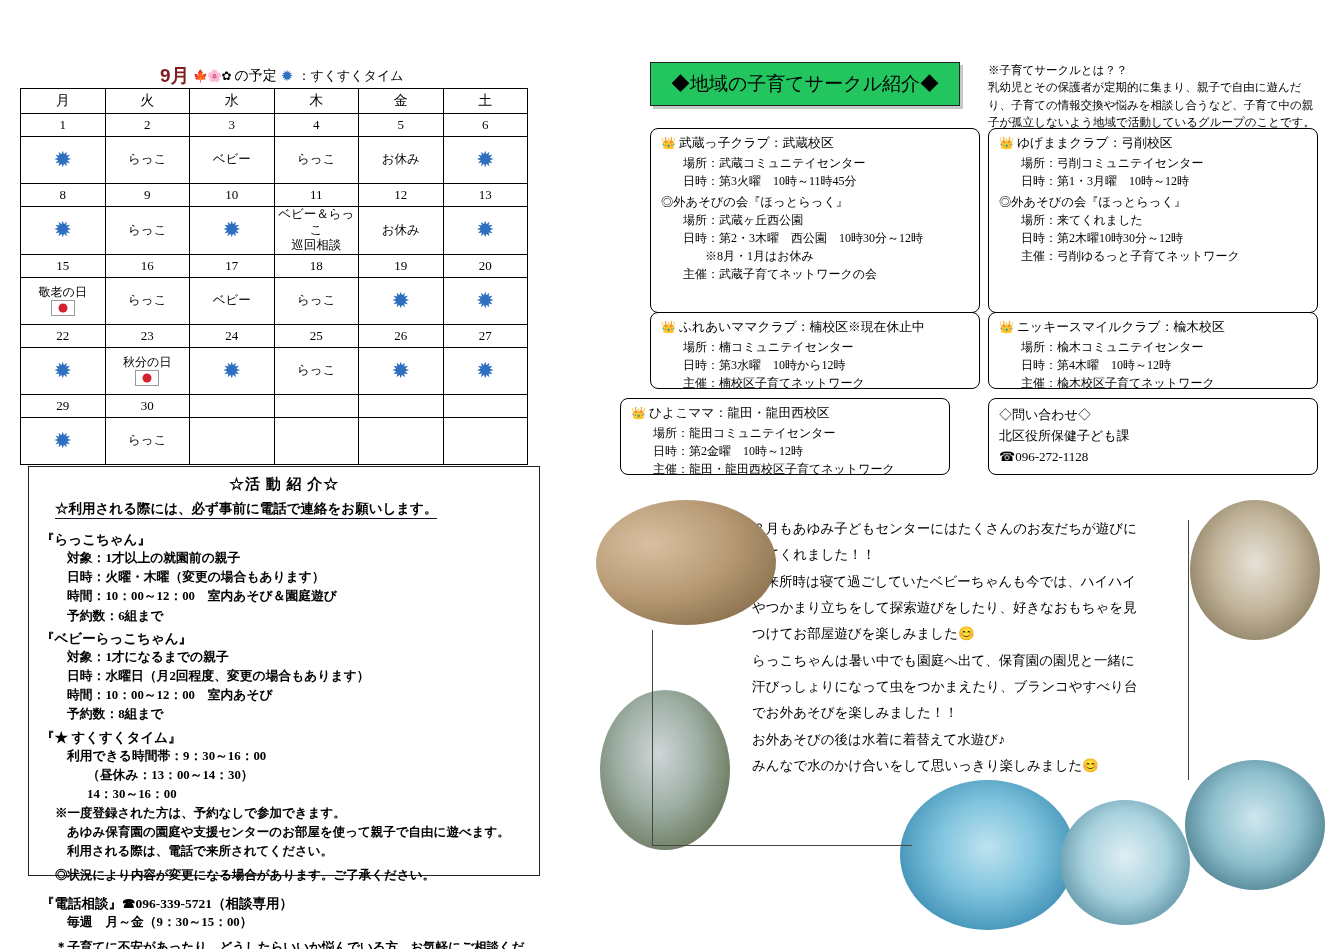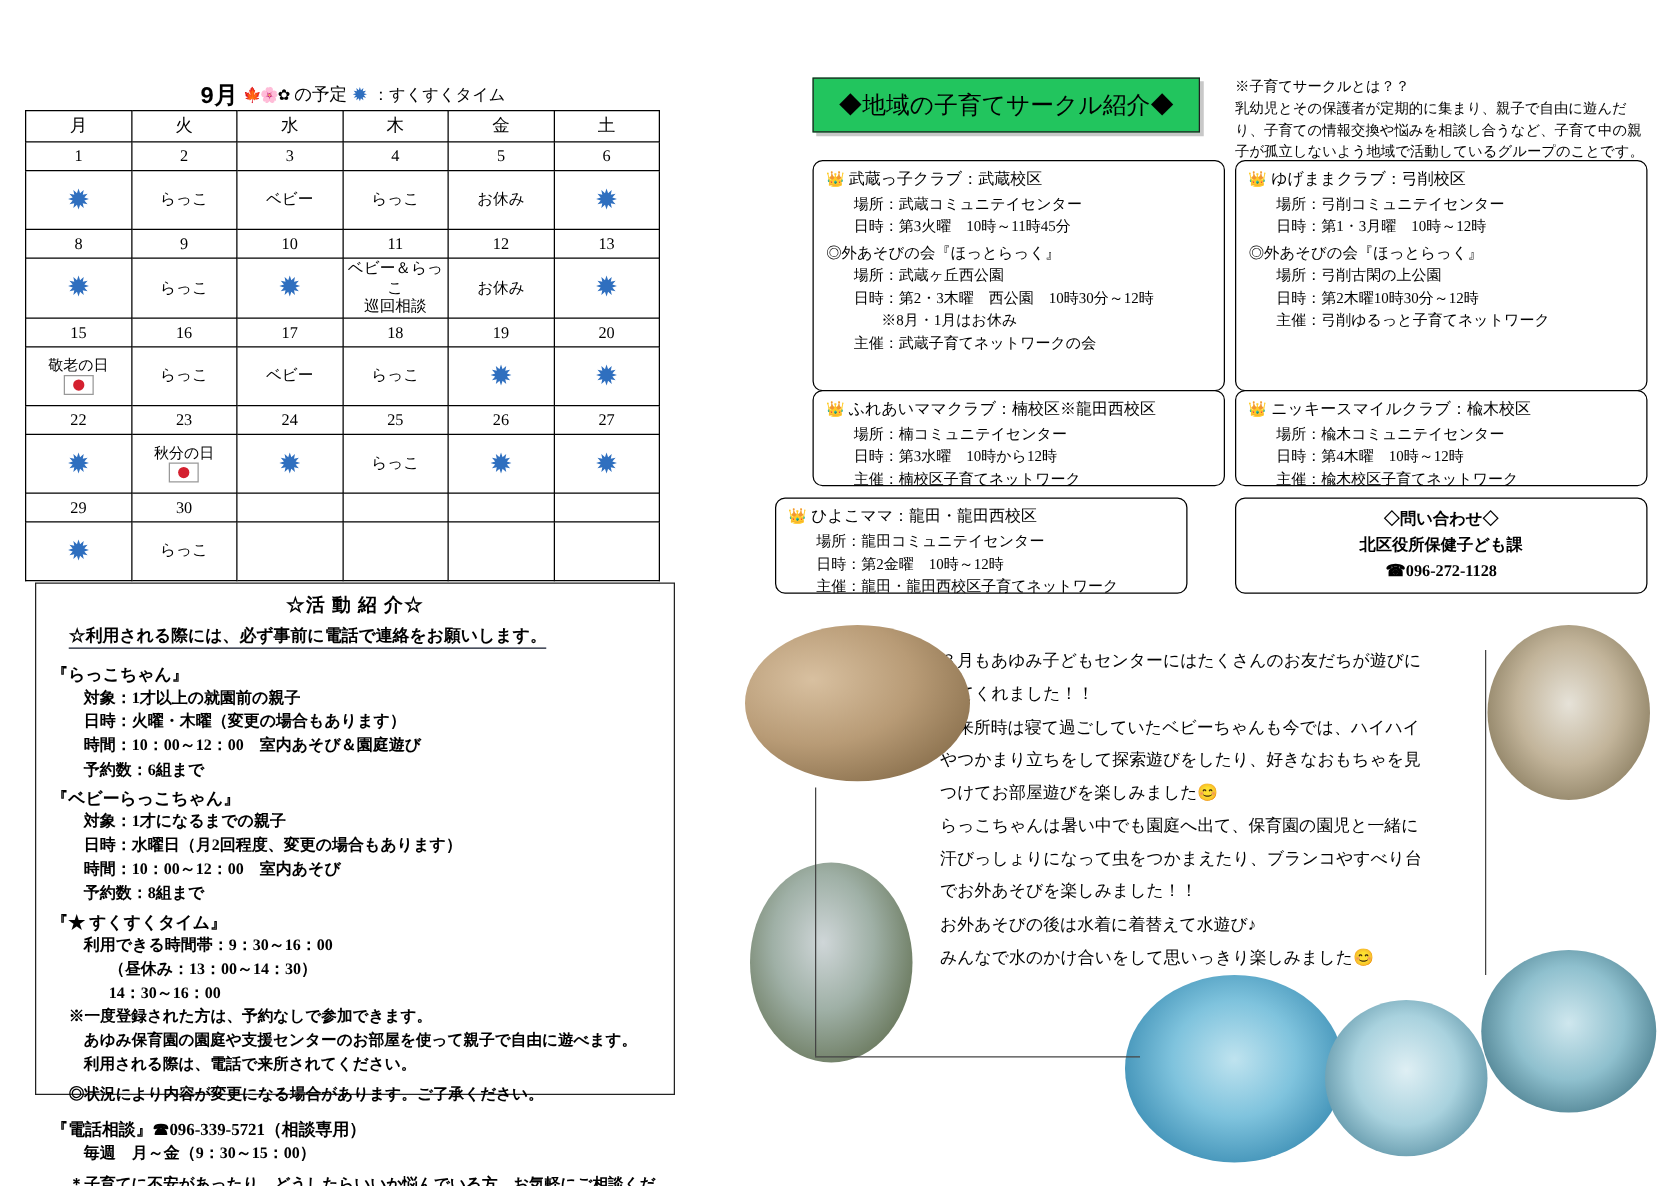--- a/index.html
+++ b/index.html
@@ -16,24 +16,24 @@
     overflow: hidden;
   }
   .abs { position: absolute; }
 
   
   #calendar-header {
     left: 160px; top: 62px; width: 360px; height: 28px;
     display: flex; align-items: center; gap: 4px;
   }
   .month-badge {
-    color: #000000;
+    color: #7f1d1d;
     font-weight: bold;
     font-size: 19px;
-    font-family: Liberation Mono, monospace;
+    font-family: Liberation Sans, sans-serif;
     letter-spacing: 0px;
   }
   .deco-dots { font-size: 12px; letter-spacing: -1px; }
   .cal-sub { font-size: 14px; font-family: "Liberation Serif", serif; }
   .legend-star { color:#2f6fbf; font-size: 15px; }
   .legend-text { font-size: 13px; font-family:"Liberation Serif", serif; }
 
   table.cal {
     position: absolute;
     left: 20px; top: 88px;
@@ -110,21 +110,21 @@
   .card-line-sub { font-size: 12px; margin-left: 44px; line-height: 1.5; }
   .card-sub-head { font-size: 12.3px; margin-top: 4px; }
   .crown { color: #d8a400; font-size: 12px; }
 
   #card-musashi { left: 650px; top: 128px; width: 330px; height: 185px; }
   #card-yuge    { left: 988px; top: 128px; width: 330px; height: 185px; }
   #card-fureai  { left: 650px; top: 312px; width: 330px; height: 77px; }
   #card-nikki   { left: 988px; top: 312px; width: 330px; height: 77px; }
   #card-hiyoko  { left: 620px; top: 398px; width: 330px; height: 77px; }
   #card-contact { left: 988px; top: 398px; width: 330px; height: 77px;
-                  display:flex; flex-direction:column; align-items:center; justify-content:center;font-weight:bold; }
+                  display:flex; flex-direction:column; align-items:flex-start; justify-content:center; }
   .contact-line { font-size: 13px; line-height: 1.6; }
 
   
   #report-text {
     left: 752px; top: 516px; width: 440px;
     font-family: "Liberation Serif", serif;
     font-size: 13.5px;
     line-height: 1.95;
   }
   .ph { position:absolute; overflow:hidden; }
@@ -305,26 +305,26 @@
     <div class="card-line">場所：武蔵ヶ丘西公園</div>
     <div class="card-line">日時：第2・3木曜　西公園　10時30分～12時</div>
     <div class="card-line-sub">※8月・1月はお休み</div>
     <div class="card-line">主催：武蔵子育てネットワークの会</div>
   </div>
 <div class="abs card" id="card-yuge">
     <div class="card-title"><span class="crown">👑 </span><span>ゆげままクラブ：弓削校区</span></div>
     <div class="card-line">場所：弓削コミュニテイセンター</div>
     <div class="card-line">日時：第1・3月曜　10時～12時</div>
     <div class="card-sub-head">◎外あそびの会『ほっとらっく』</div>
-    <div class="card-line">場所：弓削古閑の上公園</div>
+    <div class="card-line">場所：来てくれました</div>
     <div class="card-line">日時：第2木曜10時30分～12時</div>
     <div class="card-line">主催：弓削ゆるっと子育てネットワーク</div>
   </div>
 <div class="abs card" id="card-fureai">
-    <div class="card-title"><span class="crown">👑 </span><span>ふれあいママクラブ：楠校区※龍田西校区</span></div>
+    <div class="card-title"><span class="crown">👑 </span><span>ふれあいママクラブ：楠校区※現在休止中</span></div>
     <div class="card-line">場所：楠コミュニテイセンター</div>
     <div class="card-line">日時：第3水曜　10時から12時</div>
     <div class="card-line">主催：楠校区子育てネットワーク</div>
   </div>
 <div class="abs card" id="card-nikki">
     <div class="card-title"><span class="crown">👑 </span><span>ニッキースマイルクラブ：楡木校区</span></div>
     <div class="card-line">場所：楡木コミュニテイセンター</div>
     <div class="card-line">日時：第4木曜　10時～12時</div>
     <div class="card-line">主催：楡木校区子育てネットワーク</div>
   </div>

